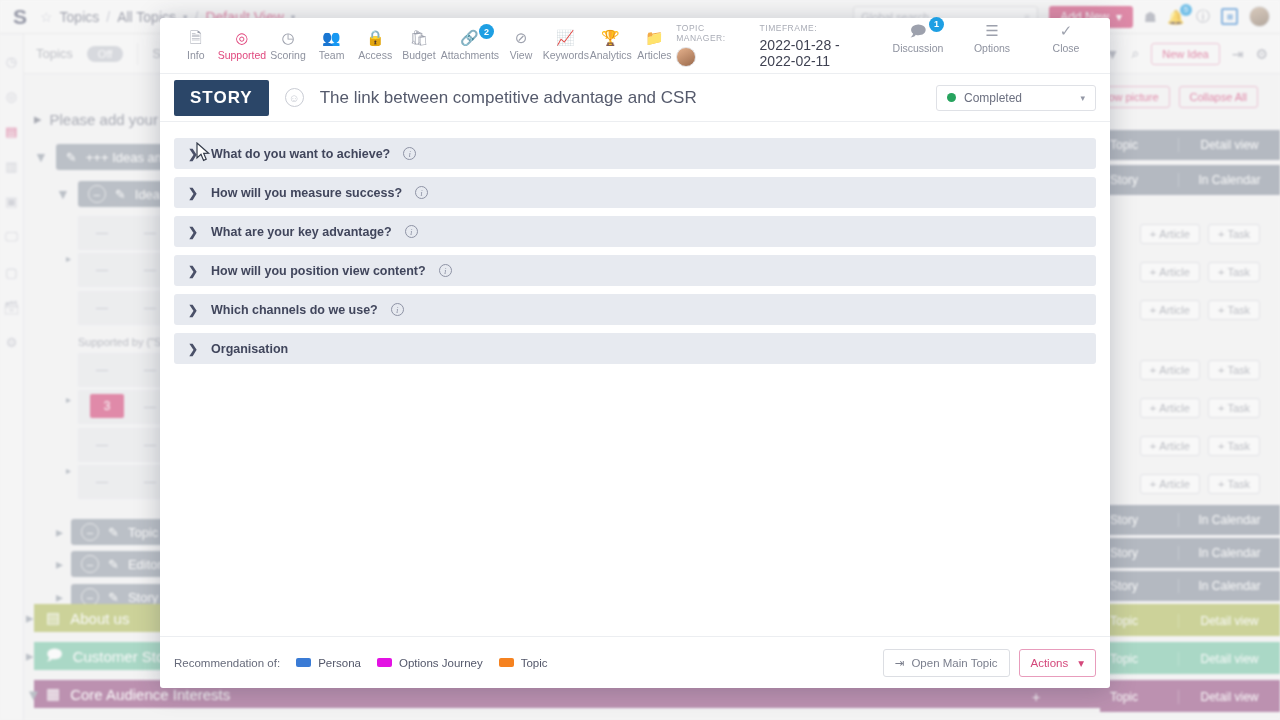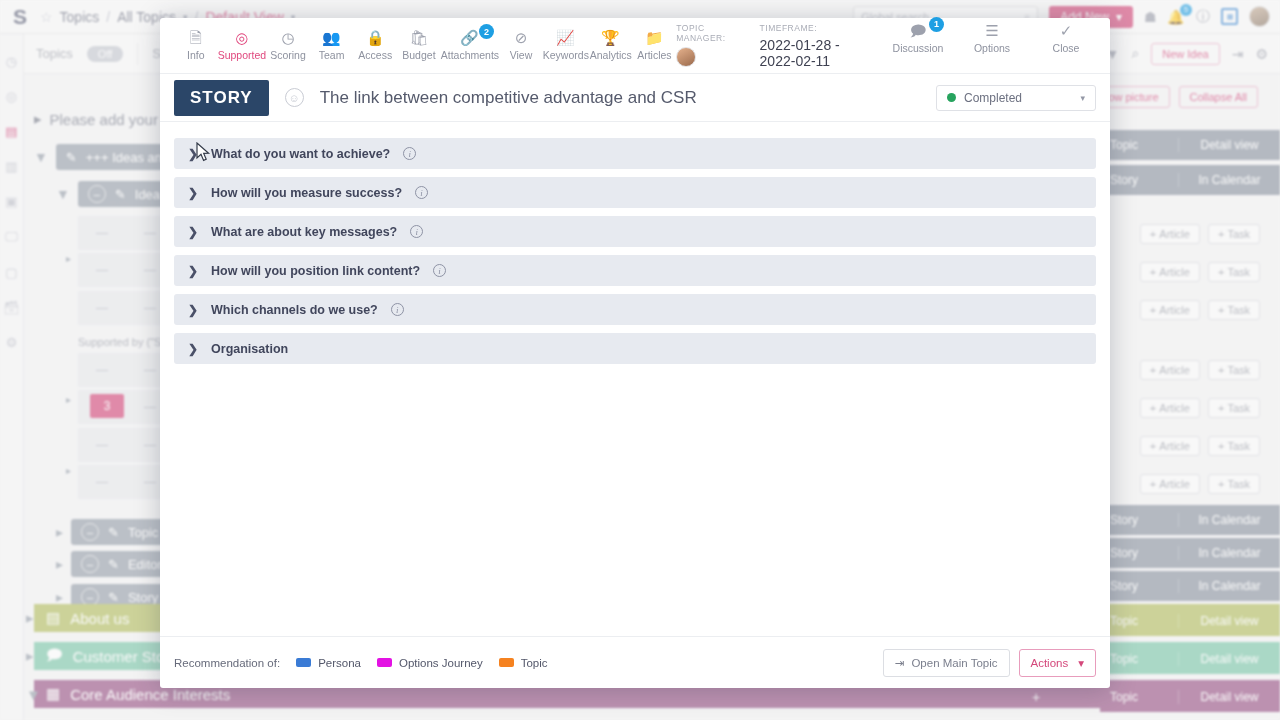--- a/index.html
+++ b/index.html
@@ -621,26 +621,26 @@
       <span class="atxt">What do you want to achieve?</span>
       <span class="info-i">i</span>
     </div>
     <div class="acc">
       <span class="chev">❯</span>
       <span class="atxt">How will you measure success?</span>
       <span class="info-i">i</span>
     </div>
     <div class="acc">
       <span class="chev">❯</span>
-      <span class="atxt">What are about key messages?</span>
+      <span class="atxt">What are your key advantage?</span>
       <span class="info-i">i</span>
     </div>
     <div class="acc">
       <span class="chev">❯</span>
-      <span class="atxt">How will you position link content?</span>
+      <span class="atxt">How will you position view content?</span>
       <span class="info-i">i</span>
     </div>
     <div class="acc">
       <span class="chev">❯</span>
       <span class="atxt">Which channels do we use?</span>
       <span class="info-i">i</span>
     </div>
     <div class="acc">
       <span class="chev">❯</span>
       <span class="atxt">Organisation</span>

